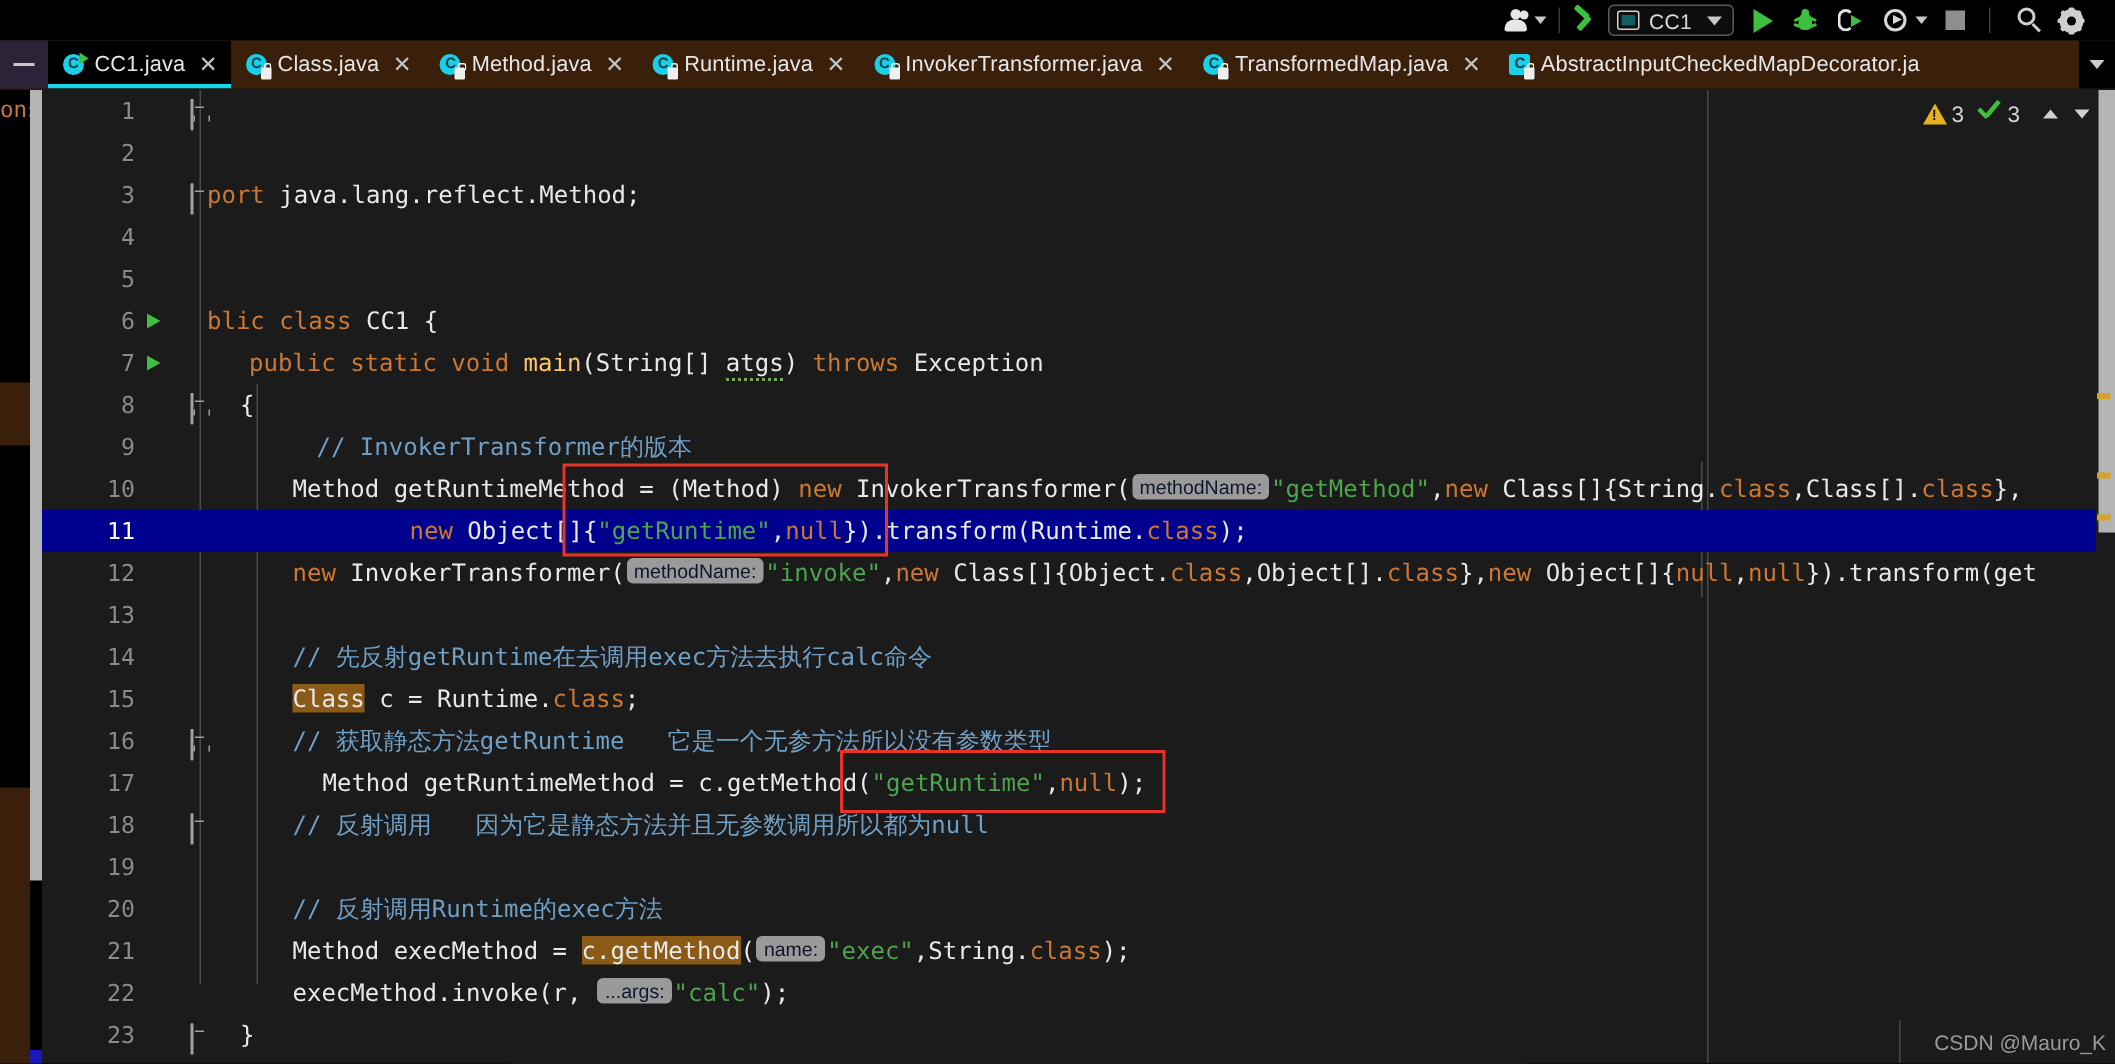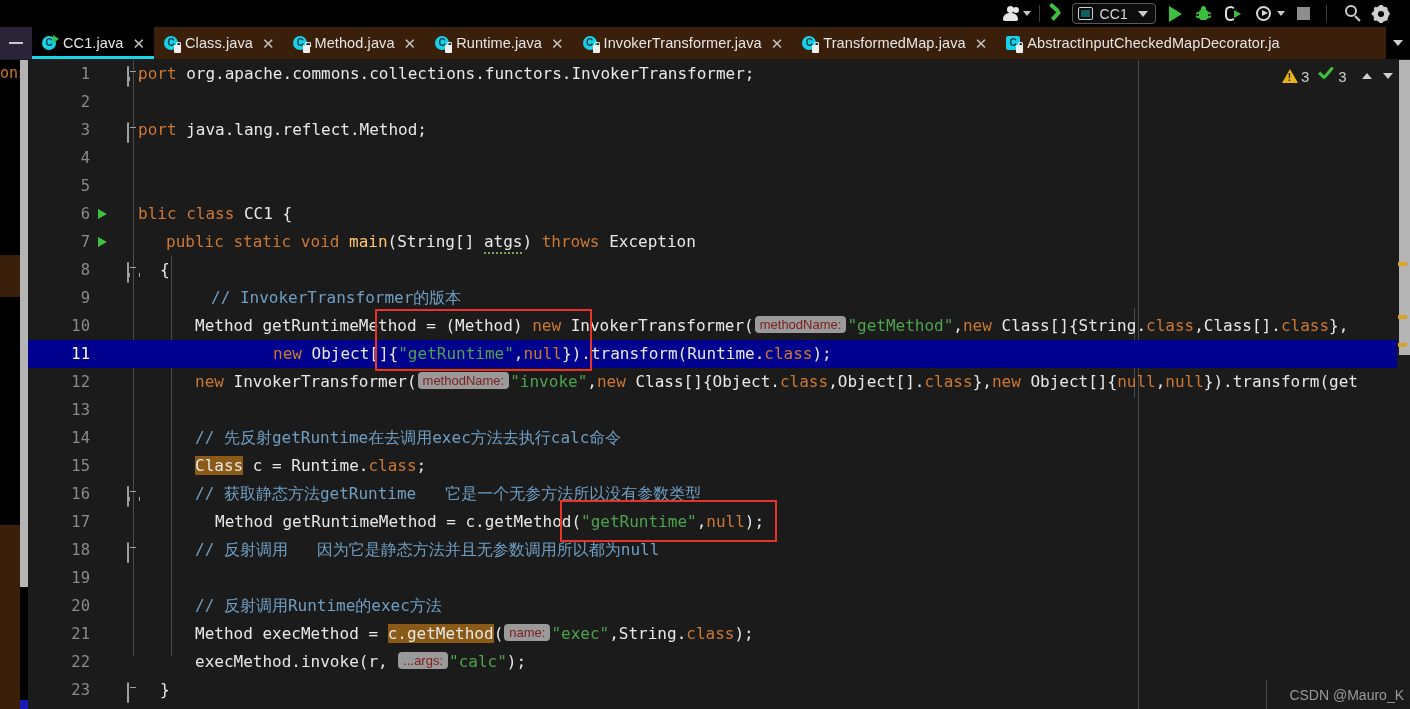--- a/index.html
+++ b/index.html
@@ -221,21 +221,21 @@
   }
 
   
   .kw   { color:#cc7832; }
   .str  { color:#4ca44c; }
   .cmt  { color:#6f9fc4; }
   .mth  { color:#ffc66d; }
   .white{ color:#e8e8e8; }
 
   .hintchip {
-    display:inline-block; background:#9a9a9a; color:#7f1d1d;
+    display:inline-block; background:#9a9a9a; color:#0f172a;
     font-family:"Liberation Sans", sans-serif; font-size:13px;
     padding:0px 5px; border-radius:4px; line-height:17px;
     vertical-align:2px; margin:0 1px;
   }
   .selhl { background:#8a5a16; color:#e8e8e8; }
   .selhl2{ background:#8a5a16; }
   .wavy  { border-bottom:2px dotted #7aa85a; padding-bottom:1px; }
 
   
   .redbox {
@@ -448,21 +448,20 @@
   <div class="editor">
 
     <div class="vline" style="left:105px; top:0px; height:596px;"></div>
     <div class="vline" style="left:143px; top:196px; height:400px;"></div>
     <div class="vline" style="left:1106px; top:248px; height:90px;"></div>
     <div class="vline" style="left:1110px; top:0px; height:649px;"></div>
 
     <div class="line" style="top:0px;">
       <span class="lnum">1</span>
       <span class="foldbox down"><span class="shape"></span></span>
-      <span class="codetext"><span class="kw">port</span><span class="white"> org.apache.commons.collections.functors.InvokerTransformer;</span></span>
     </div>
 
     <div class="line" style="top:28px;">
       <span class="lnum">2</span>
     </div>
 
     <div class="line" style="top:56px;">
       <span class="lnum">3</span>
       <span class="foldbox up"><span class="shape"></span></span>
       <span class="codetext"><span class="kw">port</span><span class="white"> java.lang.reflect.Method;</span></span>

